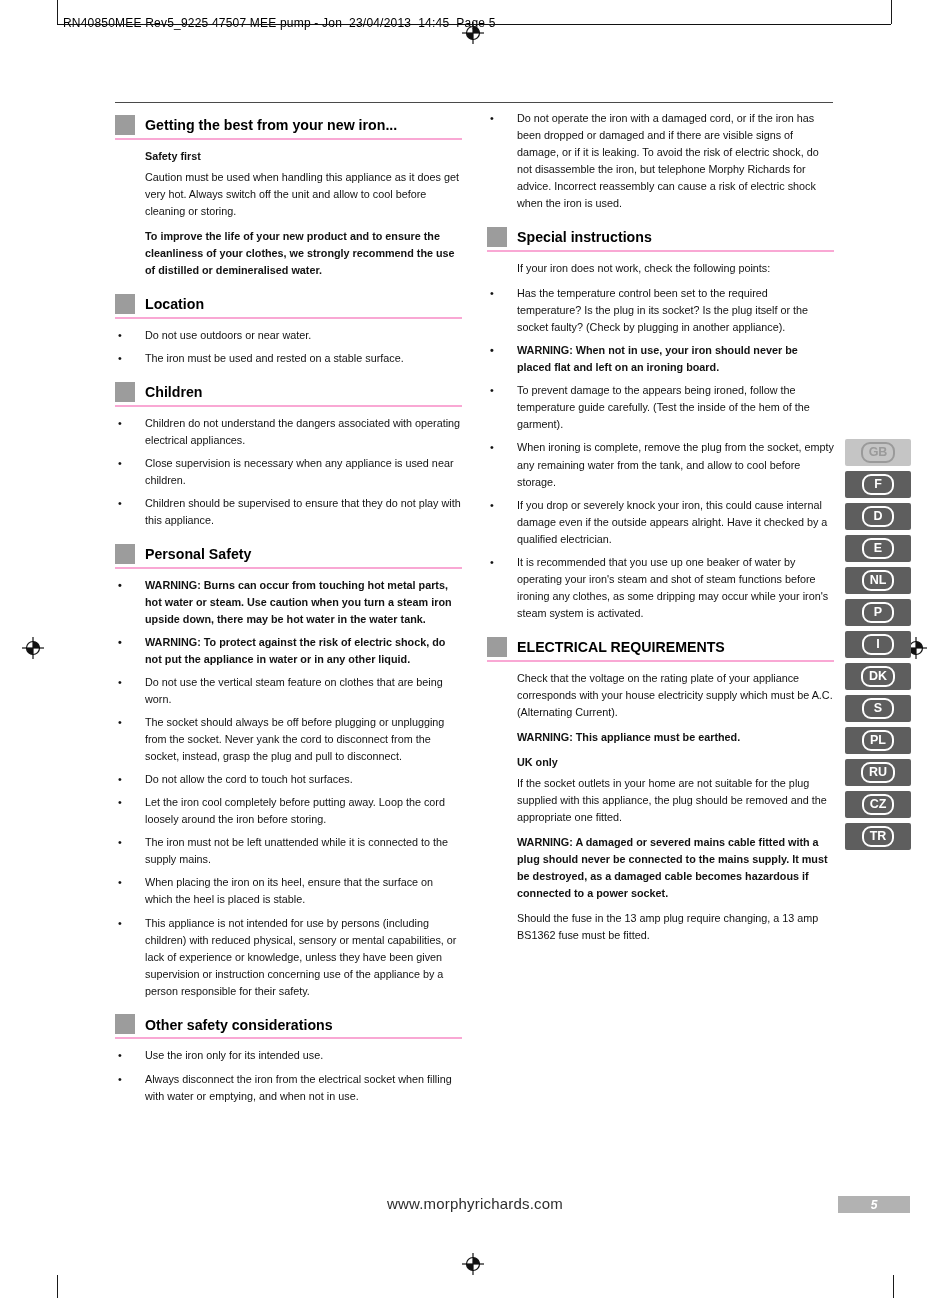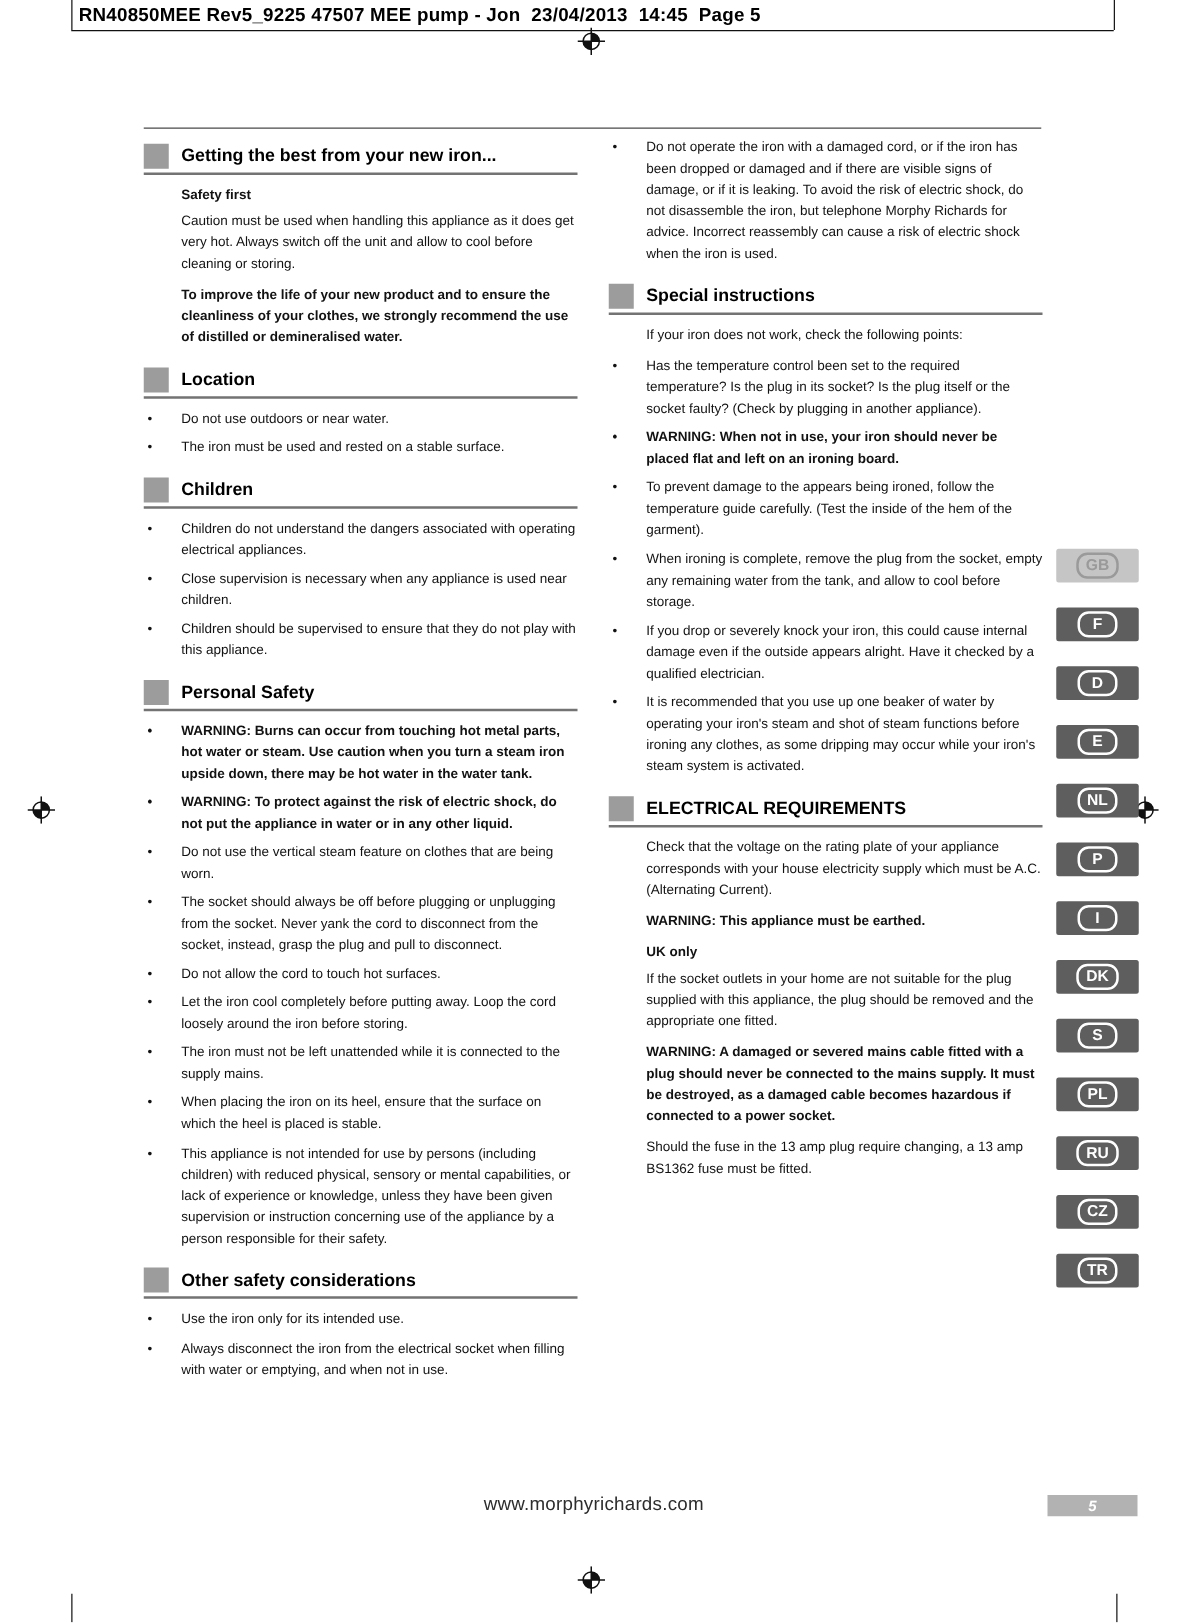--- a/index.html
+++ b/index.html
@@ -7,49 +7,49 @@
   body {
     width:950px; height:1298px; position:relative;
     font-family:"Liberation Sans", sans-serif;
     -webkit-font-smoothing:antialiased;
   }
   .page { position:absolute; inset:0; background:#ffffff; overflow:hidden; }
 
   
   .crop { position:absolute; background:#1a1a1a; }
   .crop.v { width:1px; }
-  .print-header { position:absolute; left:63px; top:4px; font-size:15px; color:#000; white-space:pre; letter-spacing:.2px;font-weight:bold; }
+  .print-header { position:absolute; left:63px; top:16px; font-size:12px; color:#000; white-space:pre; letter-spacing:.2px; }
   .header-rule { position:absolute; left:57px; top:24px; width:834px; height:1px; background:#111; }
   .content-rule { position:absolute; left:115px; top:102px; width:718px; height:1px; background:#4a4a4a; }
   .regmark { position:absolute; }
 
   
   .col { position:absolute; top:110px; width:347px; font-size:10.8px; line-height:1.58; color:#121212; }
   .col.left  { left:115px; }
   .col.right { left:487px; }
 
   .heading {
     position:relative; margin:13px 0 8px; padding:4px 0 3px 30px;
-    border-bottom:2px solid #737373; font-size:14.2px; font-weight:bold;
+    border-bottom:2px solid #f9a8d4; font-size:14.2px; font-weight:bold;
     line-height:1.25; color:#000;
   }
   .heading::before {
     content:""; position:absolute; left:0; bottom:3px;
     width:20px; height:20px; background:var(--heading-square, #9c9c9c);
   }
   .col > .heading:first-child { margin-top:3px; }
 
   .subheading { font-weight:bold; padding-left:30px; margin-bottom:4px; }
   .para   { padding-left:30px; margin-bottom:8px; }
   .bullet { position:relative; padding-left:30px; margin-bottom:6px; }
   .bullet::before { content:"\2022"; position:absolute; left:3px; top:0; }
   .bold { font-weight:bold; }
 
   
-  .lang-tabs { position:absolute; left:845px; top:439px; width:66px; display:flex; flex-direction:column; gap:20px; }
+  .lang-tabs { position:absolute; left:845px; top:439px; width:66px; display:flex; flex-direction:column; gap:5px; }
   .lang-tab {
     height:27px; border-radius:2px;
     background:var(--tab-bg, #5e5e5e);
     display:flex; align-items:center; justify-content:center;
   }
   .lang-tab .pill {
     border:2px solid #fff; border-radius:9px; color:#fff;
     font-size:12.5px; font-weight:bold; line-height:1;
     padding:2px 6px 3px; min-width:32px; text-align:center;
   }

